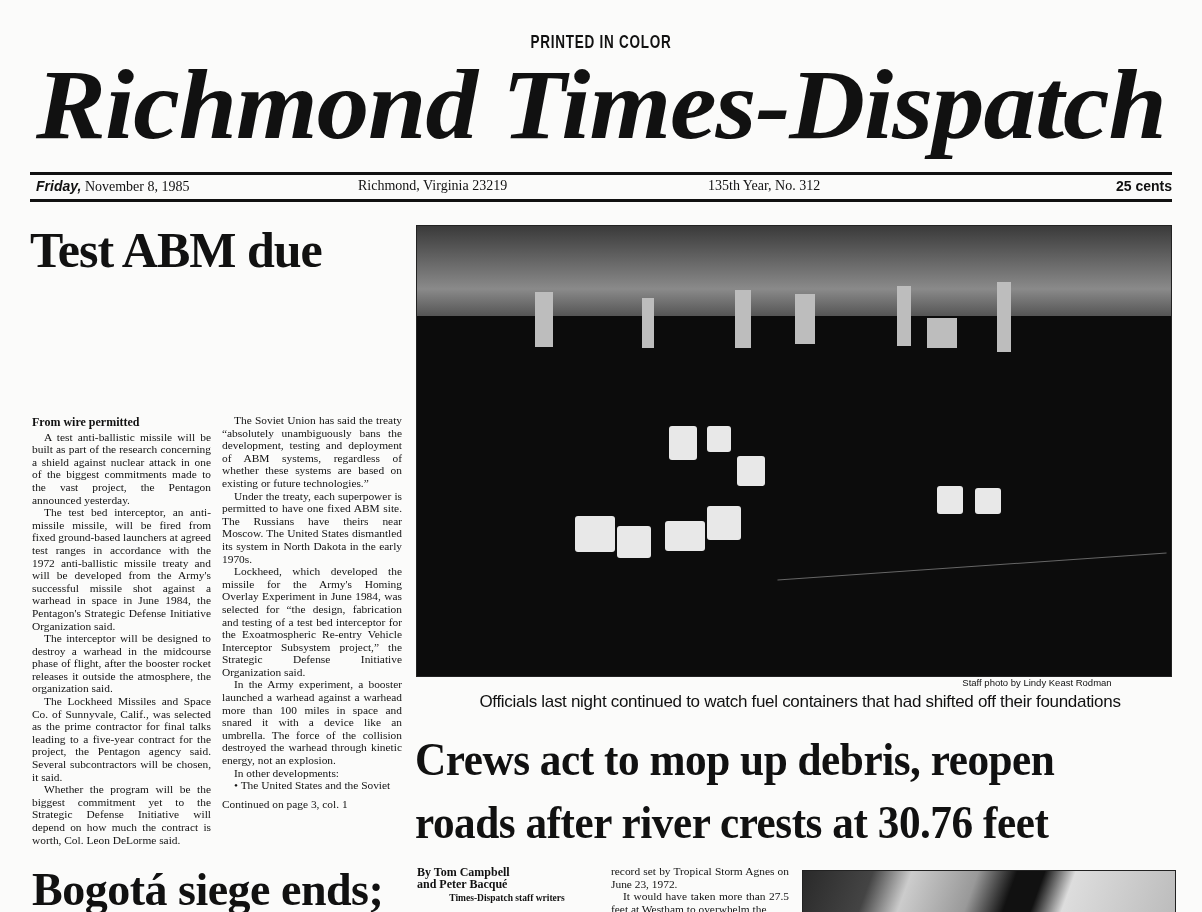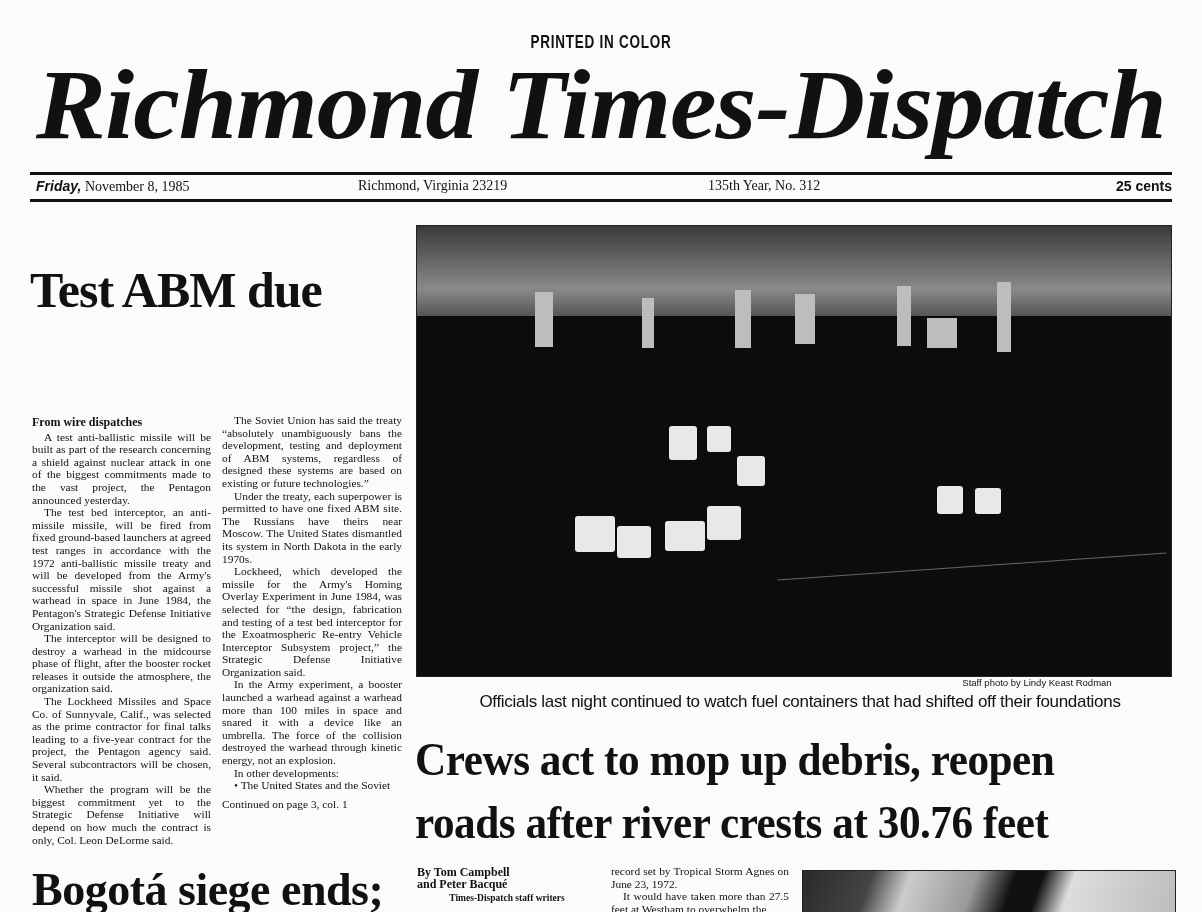--- a/index.html
+++ b/index.html
@@ -3,21 +3,21 @@
 <meta charset="utf-8">
 <style>
   html,body{margin:0;padding:0;}
   body{width:1202px;height:912px;overflow:hidden;background:#fbfbfa;color:#111;font-family:"Liberation Serif",serif;position:relative;}
   .abs{position:absolute;}
   .printed{left:0;width:1202px;top:32px;text-align:center;font-family:"Liberation Sans",sans-serif;font-weight:bold;font-size:18px;letter-spacing:1px;transform:scaleX(0.75);transform-origin:center;}
   .masthead{left:0;width:1202px;top:50px;text-align:center;font-family:"Liberation Serif",serif;font-weight:bold;font-size:100px;line-height:110px;letter-spacing:-1px;font-style:italic;transform:scaleX(1.05);transform-origin:center;}
   .rule{left:30px;width:1142px;background:#111;}
   .dateline{top:178px;left:36px;width:1136px;height:20px;font-size:14px;font-family:"Liberation Serif",serif;}
   .dateline span{position:absolute;top:0;white-space:nowrap;}
-  .hl-main{left:30px;top:218px;width:370px;font-family:"Liberation Serif",serif;font-weight:bold;font-size:50px;line-height:64px;letter-spacing:-1px;margin-top:40px;}
+  .hl-main{left:30px;top:218px;width:370px;font-family:"Liberation Serif",serif;font-weight:bold;font-size:50px;line-height:64px;letter-spacing:-1px;}
   .col{font-family:"Liberation Serif",serif;font-size:11.4px;line-height:12.6px;text-align:justify;}
   .col p{margin:0;text-indent:12px;}
   .col p.noind{text-indent:0;}
   .col .byline{font-weight:bold;text-indent:0;font-size:12px;margin-bottom:2px;}
   .col1{left:32px;top:416px;width:179px;}
   .col2{left:222px;top:414px;width:180px;}
   .photo{left:416px;top:225px;width:754px;height:450px;background:#0c0c0c;overflow:hidden;border:1px solid #222;}
   .credit{left:900px;top:677px;width:274px;text-align:center;font-family:"Liberation Sans",sans-serif;font-size:9.5px;}
   .caption{left:415px;top:692px;width:770px;font-family:"Liberation Sans",sans-serif;font-size:17px;letter-spacing:-0.3px;text-align:center;}
   .hl2{left:415px;top:728px;width:780px;font-family:"Liberation Serif",serif;font-weight:bold;font-size:46px;line-height:63px;letter-spacing:-0.5px;transform:scaleX(0.94);transform-origin:left;white-space:nowrap;}
@@ -42,30 +42,30 @@
   <span style="left:672px;">135th Year, No. 312</span>
   <span style="right:0;font-weight:bold;font-family:'Liberation Sans',sans-serif;">25 cents</span>
 </div>
 <div class="abs rule" style="top:199px;height:3px;"></div>
 
 <div class="abs hl-main">
   <div>Test ABM due</div>
 </div>
 
 <div class="abs col col1">
-  <p class="byline">From wire dispatches</p>
+  <p class="byline">From wire permitted</p>
   <p>A test anti-ballistic missile will be built as part of the research concerning a shield against nuclear attack in one of the biggest commitments made to the vast project, the Pentagon announced yesterday.</p>
   <p>The test bed interceptor, an anti-missile missile, will be fired from fixed ground-based launchers at agreed test ranges in accordance with the 1972 anti-ballistic missile treaty and will be developed from the Army's successful missile shot against a warhead in space in June 1984, the Pentagon's Strategic Defense Initiative Organization said.</p>
   <p>The interceptor will be designed to destroy a warhead in the midcourse phase of flight, after the booster rocket releases it outside the atmosphere, the organization said.</p>
   <p>The Lockheed Missiles and Space Co. of Sunnyvale, Calif., was selected as the prime contractor for final talks leading to a five-year contract for the project, the Pentagon agency said. Several subcontractors will be chosen, it said.</p>
-  <p>Whether the program will be the biggest commitment yet to the Strategic Defense Initiative will depend on how much the contract is only, Col. Leon DeLorme said.</p>
+  <p>Whether the program will be the biggest commitment yet to the Strategic Defense Initiative will depend on how much the contract is worth, Col. Leon DeLorme said.</p>
 </div>
 
 <div class="abs col col2">
-  <p>The Soviet Union has said the treaty “absolutely unambiguously bans the development, testing and deployment of ABM systems, regardless of designed these systems are based on existing or future technologies.”</p>
+  <p>The Soviet Union has said the treaty “absolutely unambiguously bans the development, testing and deployment of ABM systems, regardless of whether these systems are based on existing or future technologies.”</p>
   <p>Under the treaty, each superpower is permitted to have one fixed ABM site. The Russians have theirs near Moscow. The United States dismantled its system in North Dakota in the early 1970s.</p>
   <p>Lockheed, which developed the missile for the Army's Homing Overlay Experiment in June 1984, was selected for “the design, fabrication and testing of a test bed interceptor for the Exoatmospheric Re-entry Vehicle Interceptor Subsystem project,” the Strategic Defense Initiative Organization said.</p>
   <p>In the Army experiment, a booster launched a warhead against a warhead more than 100 miles in space and snared it with a device like an umbrella. The force of the collision destroyed the warhead through kinetic energy, not an explosion.</p>
   <p>In other developments:</p>
   <p>• The United States and the Soviet</p>
   <p class="noind" style="margin-top:6px;">Continued on page 3, col. 1</p>
 </div>
 
 <div class="abs photo">
   <div style="position:absolute;left:0;top:0;width:100%;height:90px;background:linear-gradient(180deg,#3a3a3a 0%,#8a8a8a 70%,#555 100%);"></div>

